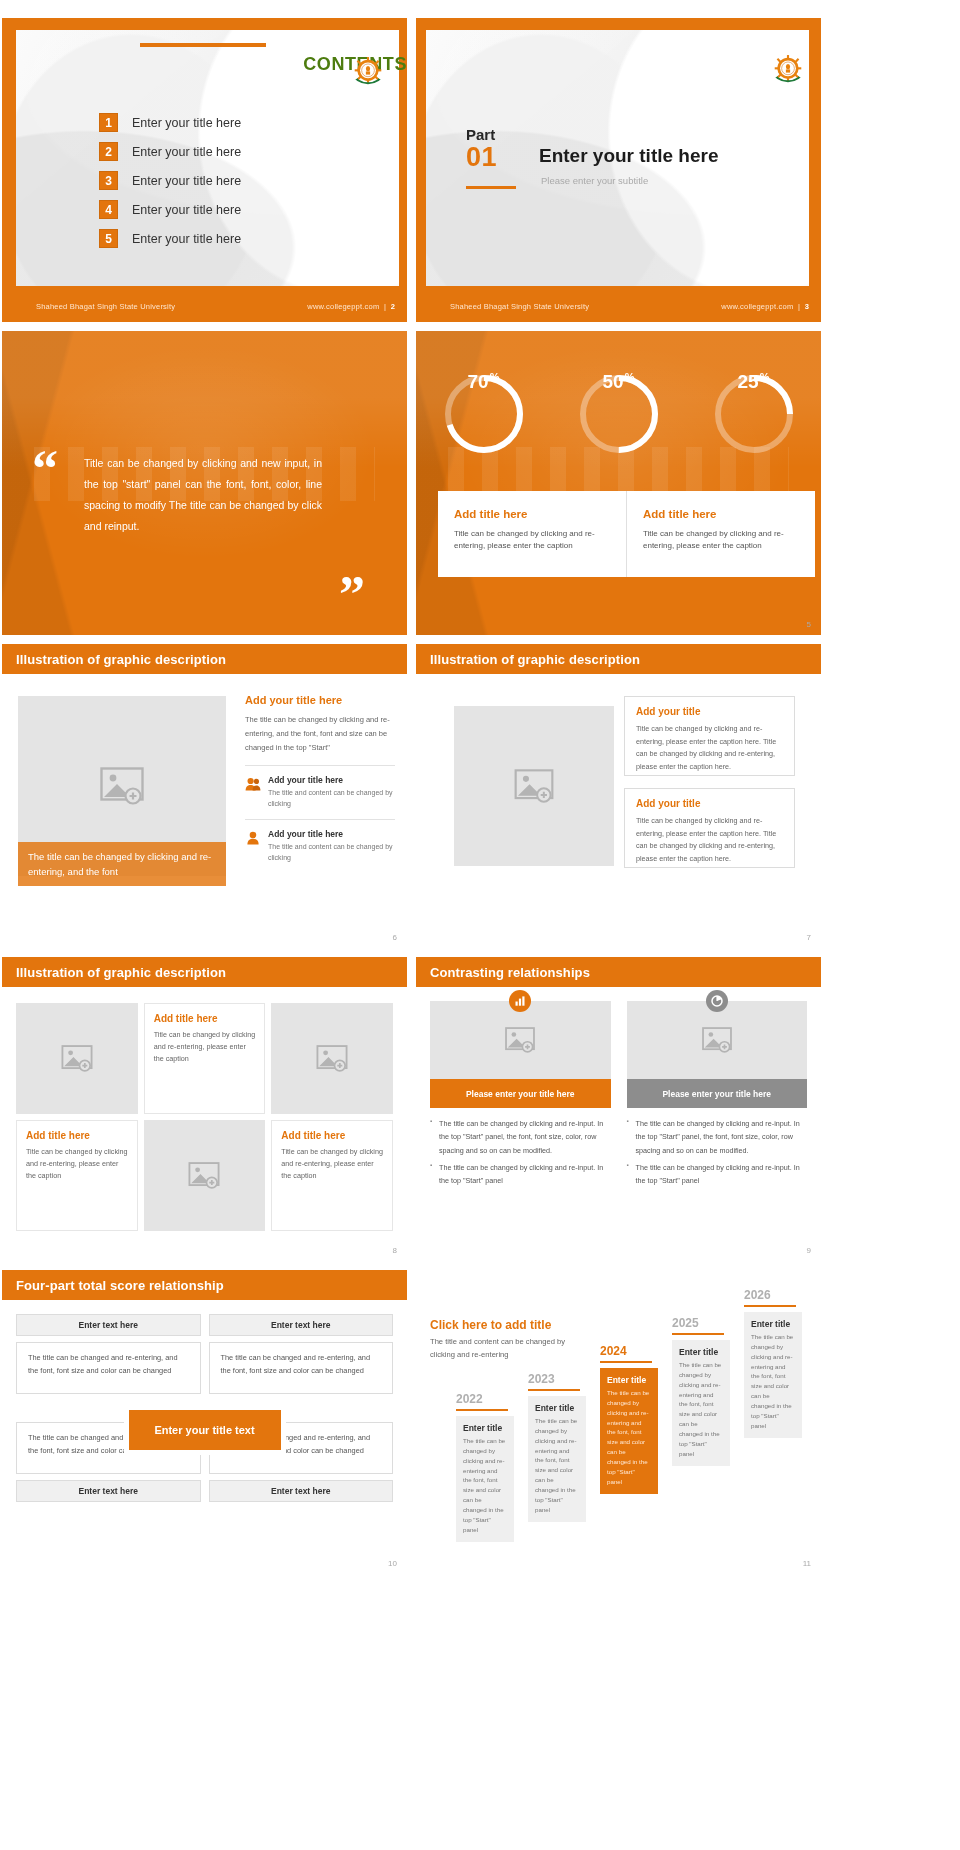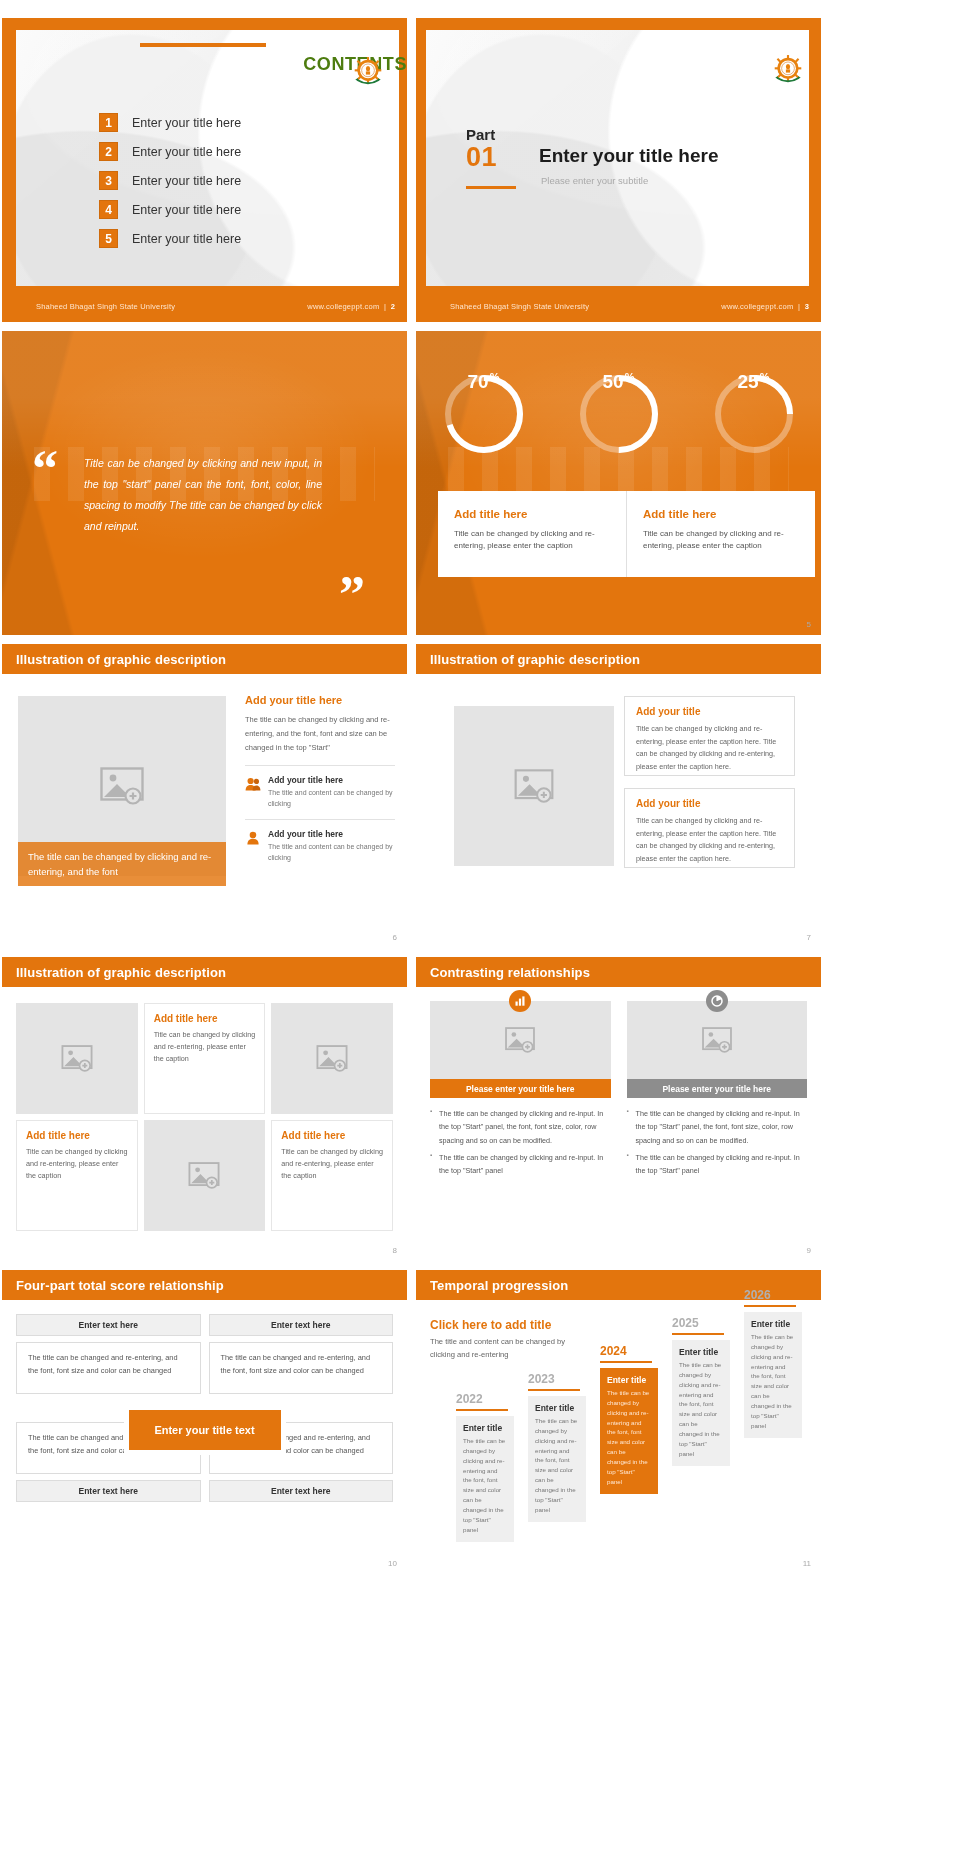--- a/index.html
+++ b/index.html
@@ -152,21 +152,20 @@
   }
   .q-mark-close {
     position: absolute; right: 42px; bottom: 22px;
     font-family: "Liberation Serif", serif;
     font-size: 52px; line-height: .7; color: #ffffff; font-weight: 700;
   }
   .q-text {
     position: absolute; left: 82px; right: 85px; top: 122px;
     color: #ffffff; font-size: 10.5px; line-height: 2.0;
     text-align: justify;
-    font-style: italic;
   }
 
   
   .s-donut { background: #e3750d; }
   .d-row {
     position: absolute; left: 0; right: 0; top: 40px;
     display: flex; justify-content: space-around; align-items: center;
   }
   .donut { position: relative; width: 86px; height: 86px; }
   .donut svg { display: block; }
@@ -224,21 +223,21 @@
   .s8-txt p { margin-top: 5px; font-size: 7.2px; color: #666; line-height: 1.7; }
 
   
   .s9-cols {
     position: absolute; left: 14px; right: 14px; top: 44px;
     display: flex; gap: 16px;
   }
   .s9-col { flex: 1; }
   .s9-ph { height: 78px; }
   .s9-bar {
-    height: 19px; color: #fff; font-size: 8.5px; font-weight: 700;
+    height: 29px; color: #fff; font-size: 8.5px; font-weight: 700;
     display: flex; align-items: center; justify-content: center;
   }
   .s9-bar.o { background: #e3750d; }
   .s9-bar.g { background: #8d8d8d; }
   .s9-badge {
     position: absolute; width: 22px; height: 22px; border-radius: 50%;
     display: flex; align-items: center; justify-content: center; top: -11px;
     left: 50%; margin-left: -11px;
   }
   .s9-badge.o { background: #e3750d; }
@@ -673,23 +672,20 @@
       <div class="s10-row" style="margin-top:6px">
         <div class="s10-head">Enter text here</div>
         <div class="s10-head">Enter text here</div>
       </div>
       <div class="s10-center">Enter your title text</div>
     </div>
     <div class="pnum">10</div>
   </div>
 
   <div class="slide">
-    <div class="sec-title">
-      <span>Temporal progression</span>
-    </div>
 
     <div class="s11-h">Click here to add title</div>
     <div class="s11-sub">The title and content can be changed by clicking and re-entering</div>
 
     <div class="s11-steps">
       <div class="s11-step" style="left:28px;bottom:8px">
         <div class="s11-year">2022</div>
         <div class="s11-line"></div>
         <div class="s11-box">
           <h5>Enter title</h5>

